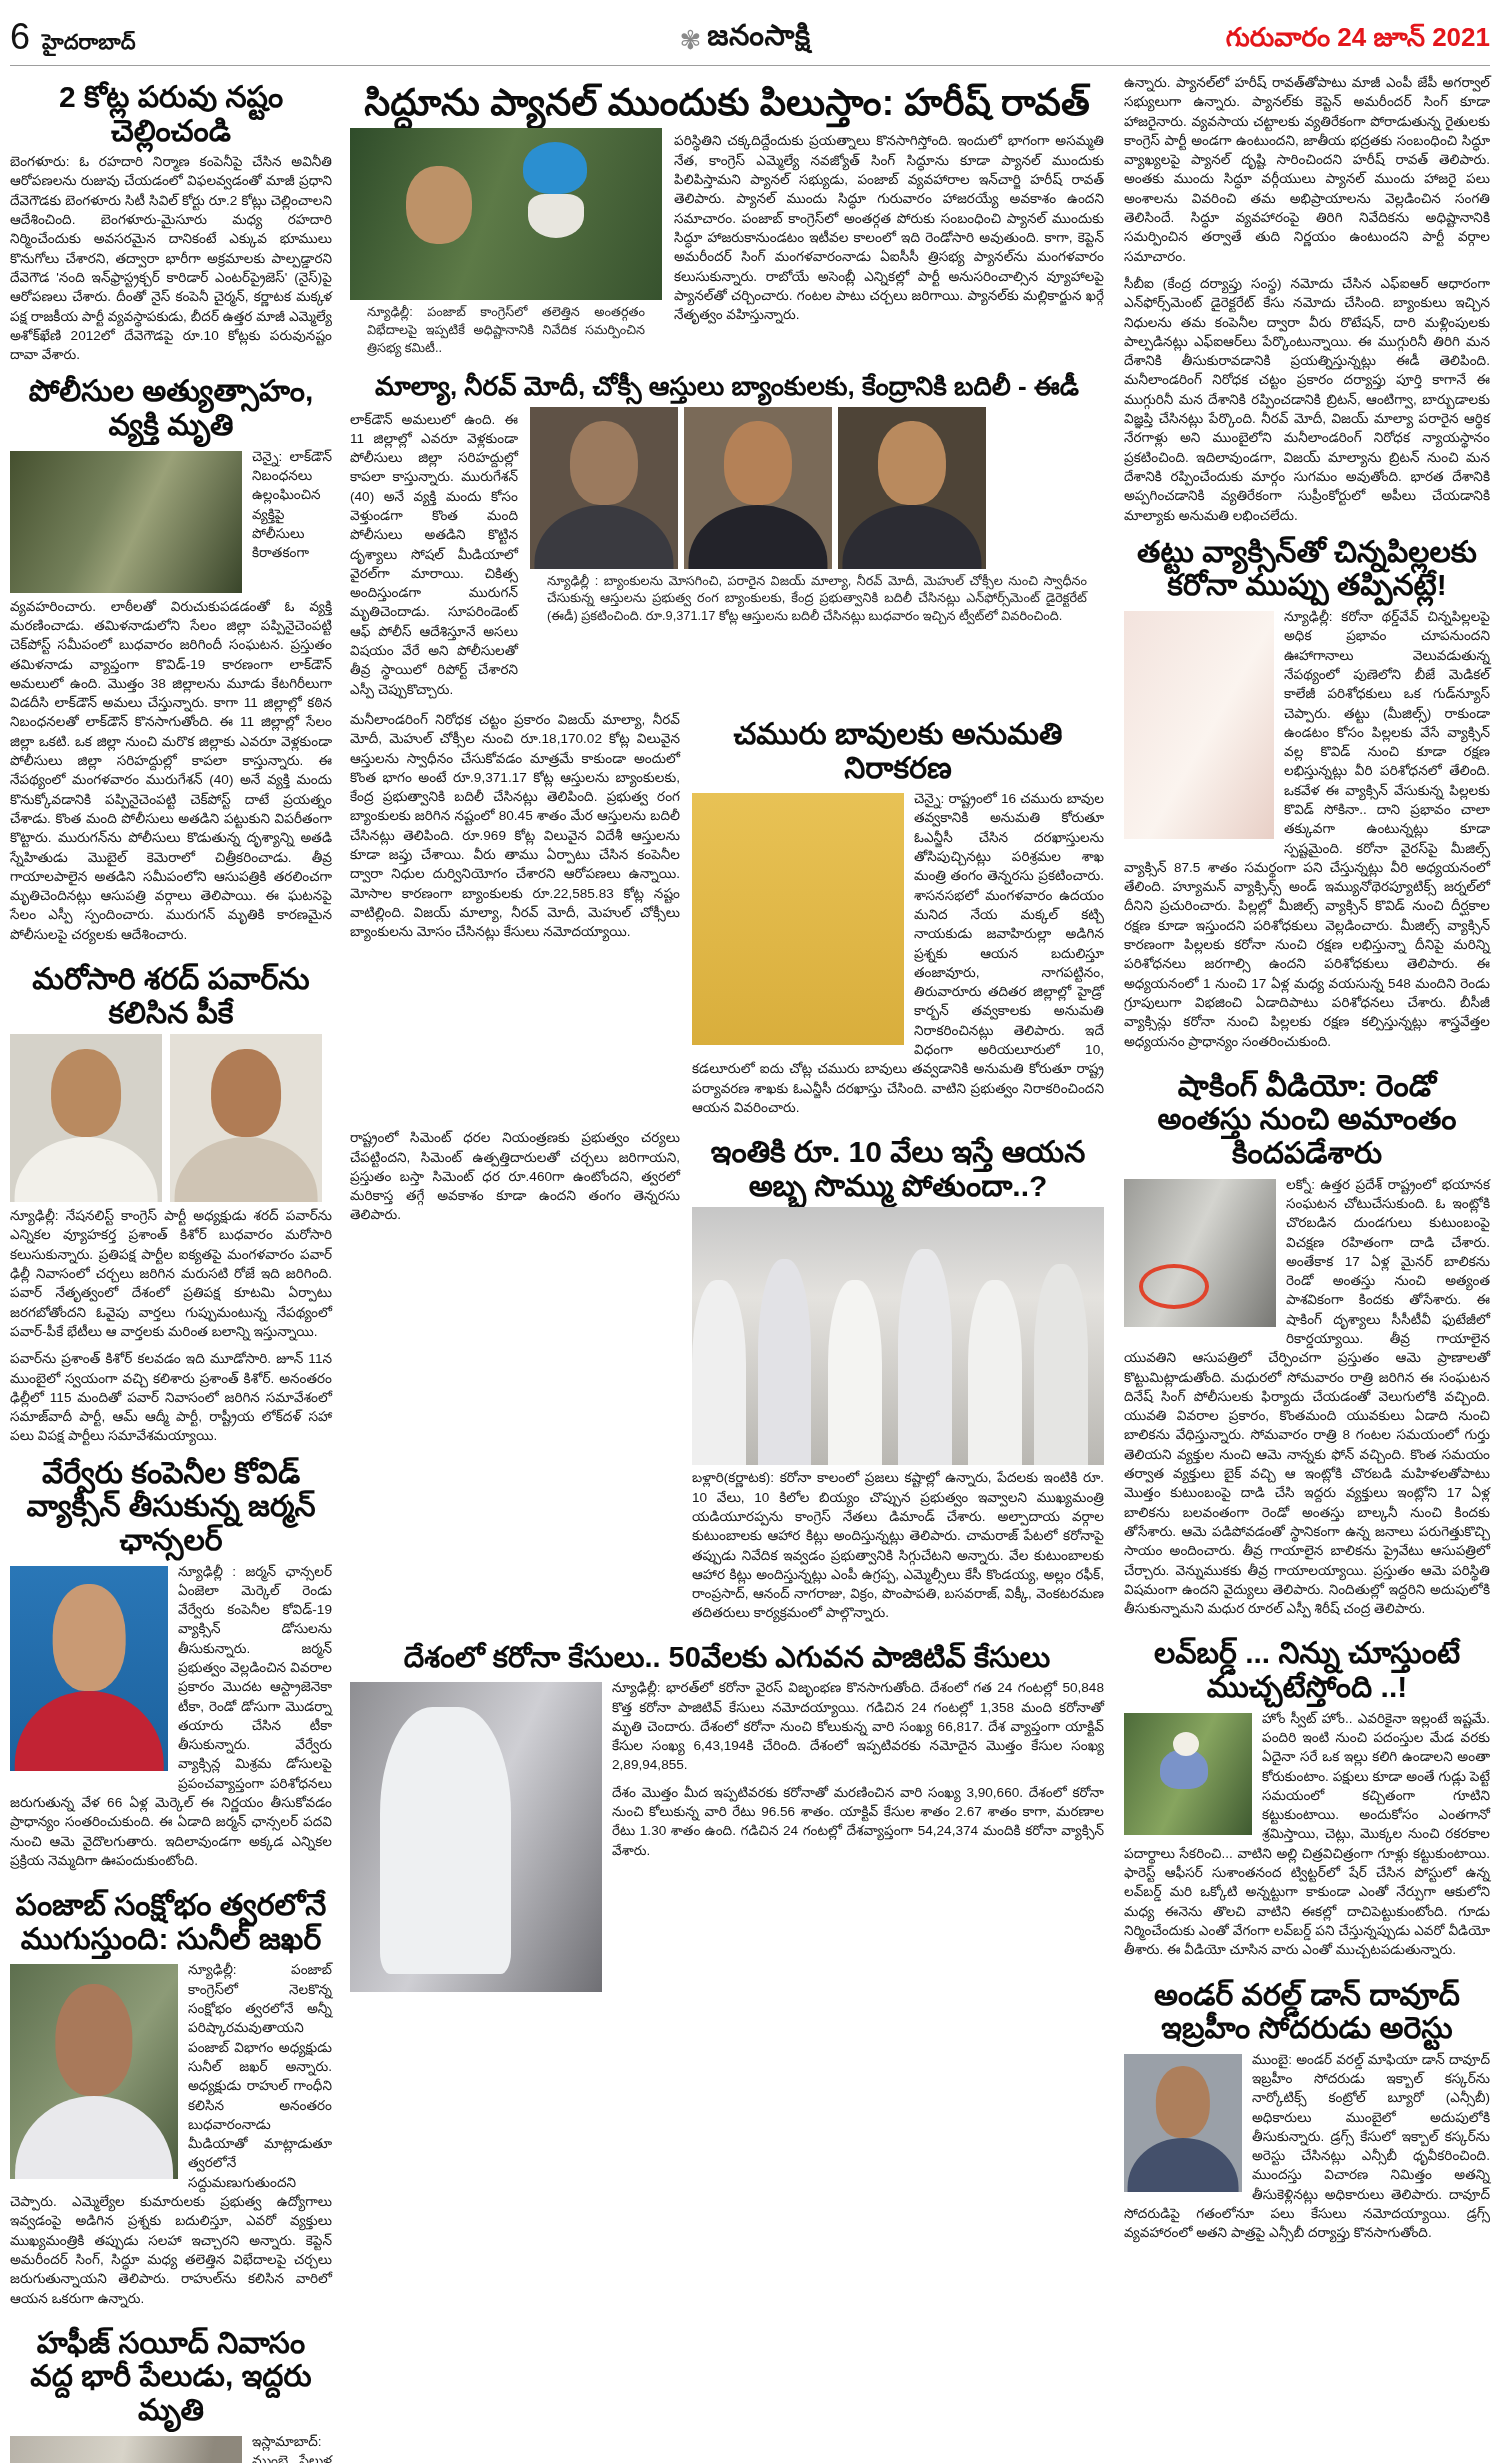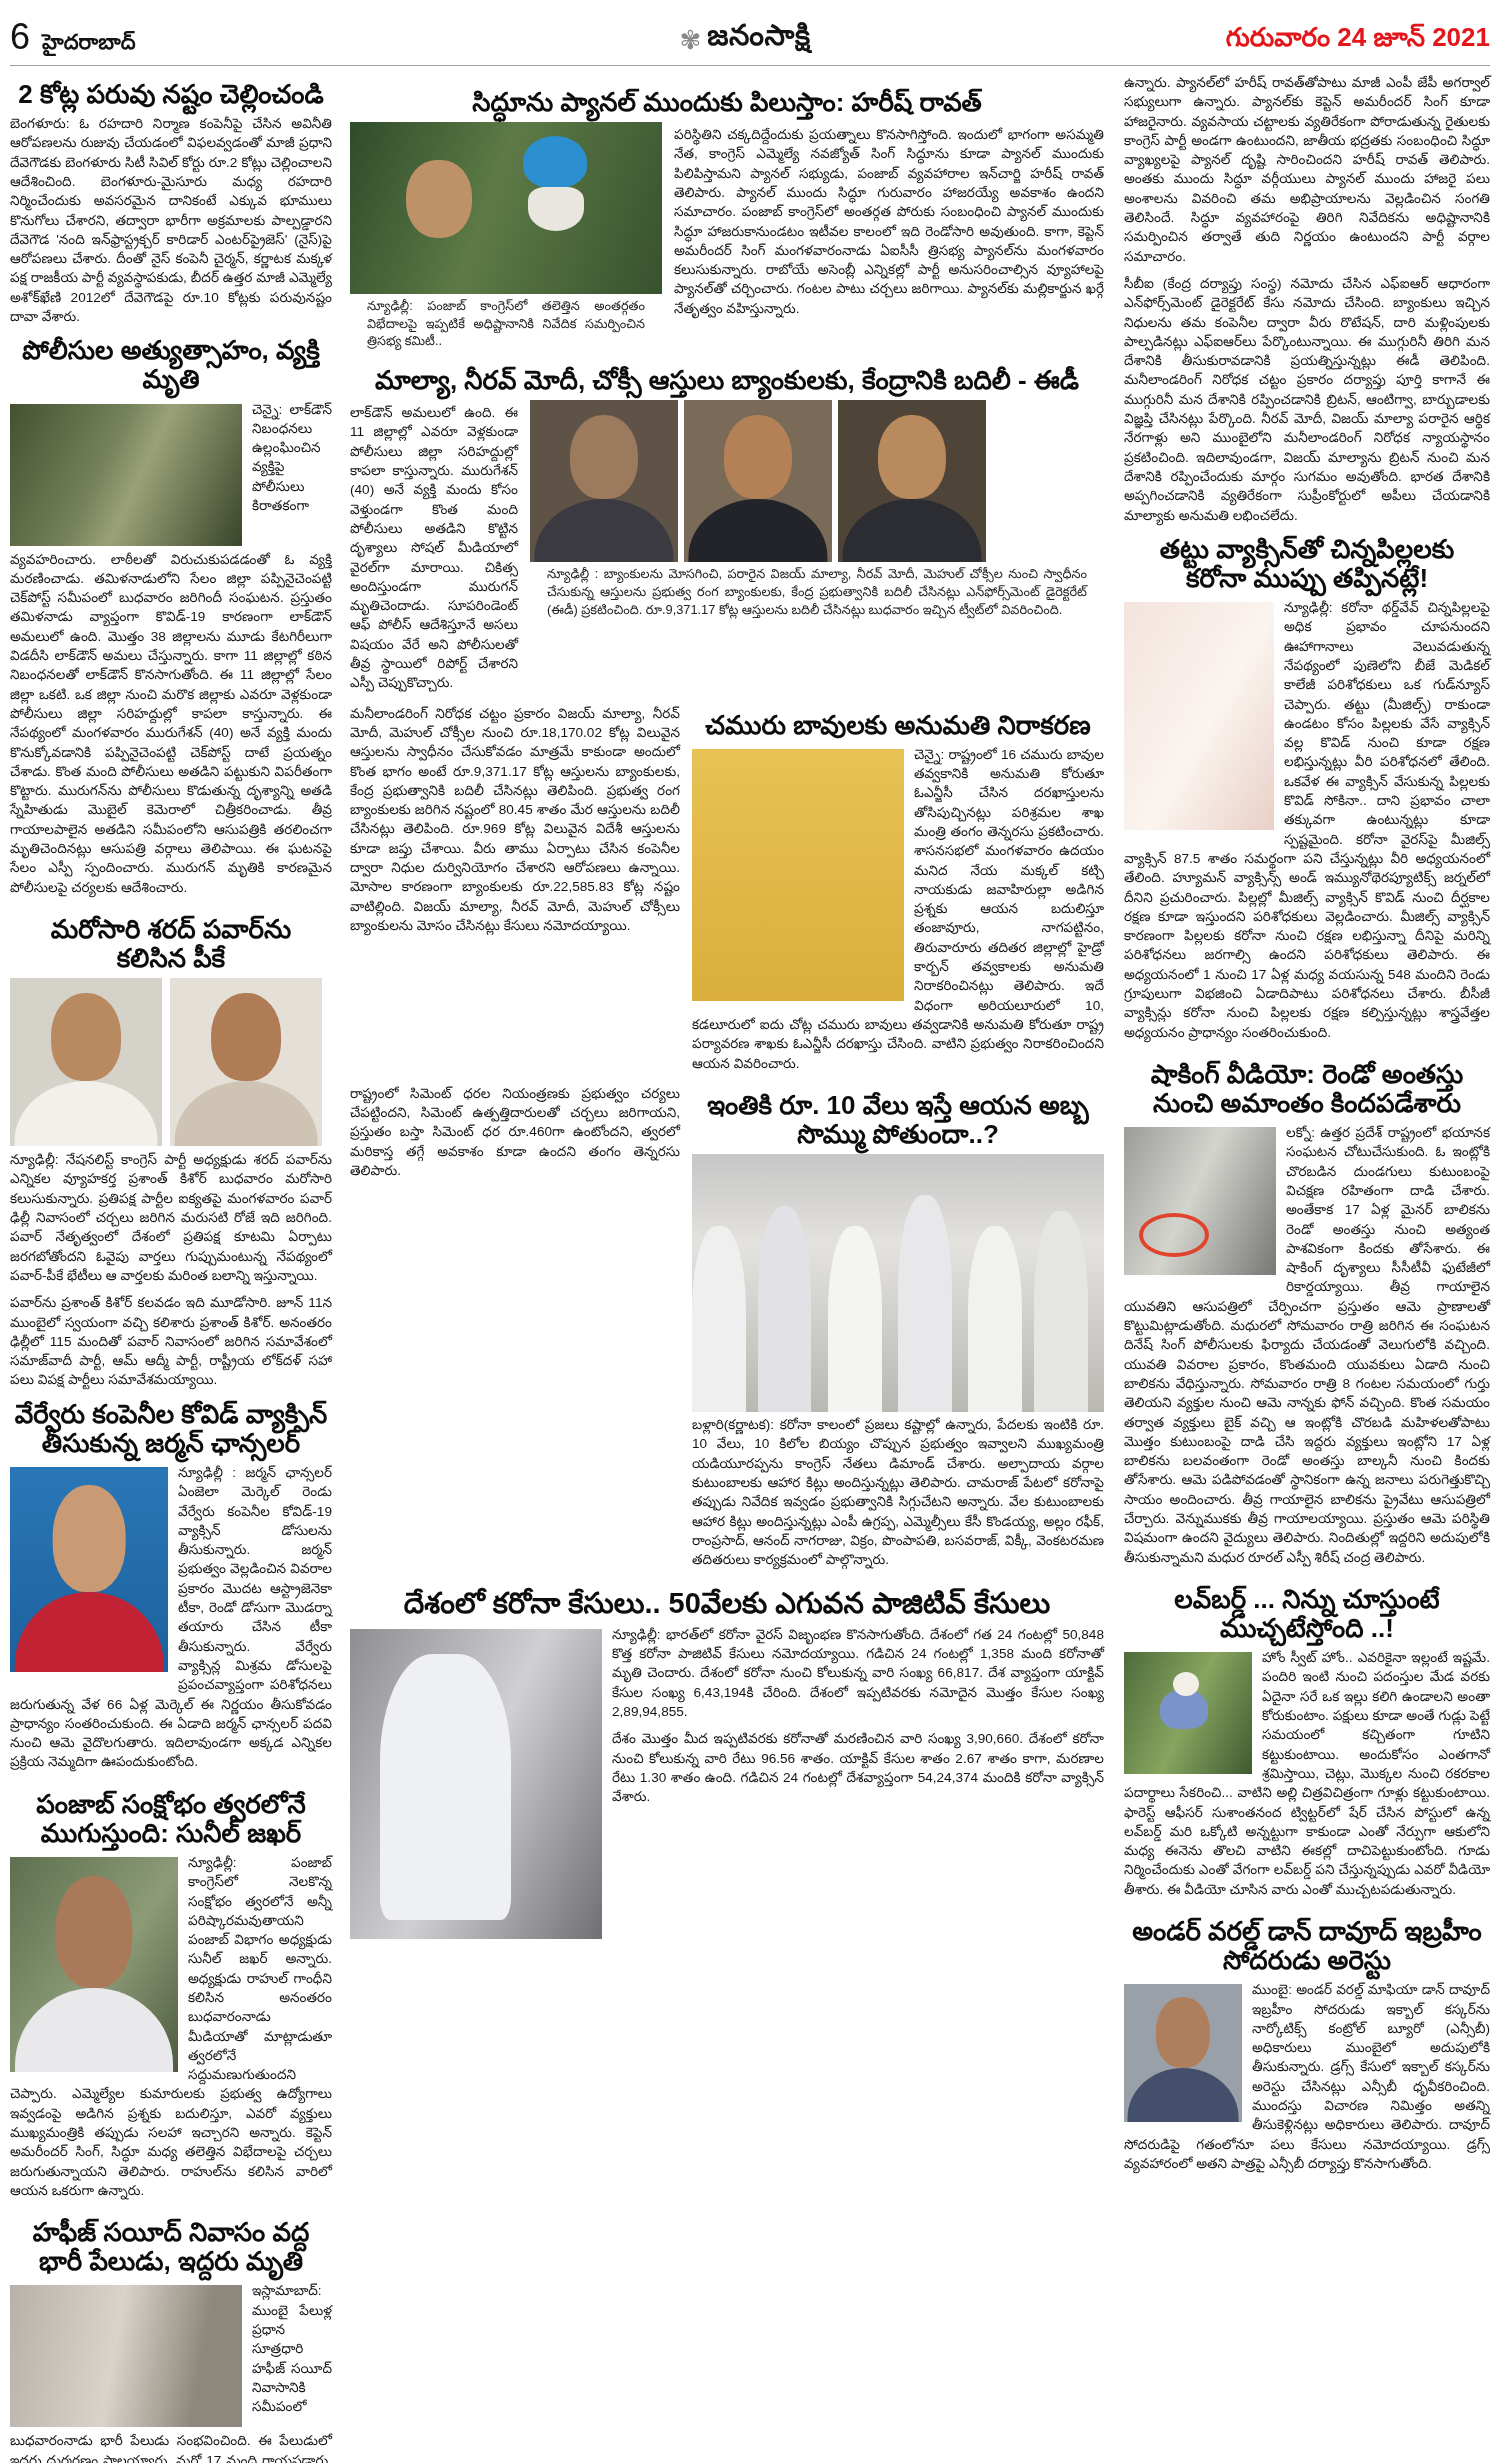--- a/index.html
+++ b/index.html
@@ -25,23 +25,23 @@
   
   .content { display:flex; margin-top:4px; }
   .lc-wrap { width:1102px; }
   .top-row { display:flex; }
   .col-left { width:332px; padding-right:10px; }
   .col-center { flex:1; padding:0 8px; }
   .col-right { width:378px; padding-left:12px; }
 
   
   .hl { font-weight:800; text-align:center; line-height:1.12; margin:10px 4px 5px; color:#0d0d0d; }
-  .hl-sm { font-size:26px; }
+  .hl-sm { font-size:30px; }
   .hl-md { font-size:29px; }
-  .hl-main { font-size:26px; margin-top:18px;text-align:center; }
+  .hl-main { font-size:37px; margin-top:12px;text-align:center; }
   .hl-mallya { font-size:26px; }
   .body-txt { font-size:13.6px; line-height:1.42; text-align:justify; margin:3px 0 8px; }
   .caption { font-size:12.8px; line-height:1.38; text-align:justify; margin:3px 17px 6px; color:#222; }
   .flexrow { display:flex; gap:12px; }
   .flexrow > .grow { flex:1; min-width:0; }
 
   
   .photo { position:relative; overflow:hidden; background:#cfcabf; flex:none; }
   .fl { float:left; margin:4px 10px 4px 0; }
   .portrait::before { content:""; position:absolute; left:50%; top:9%; width:46%; height:52%;

